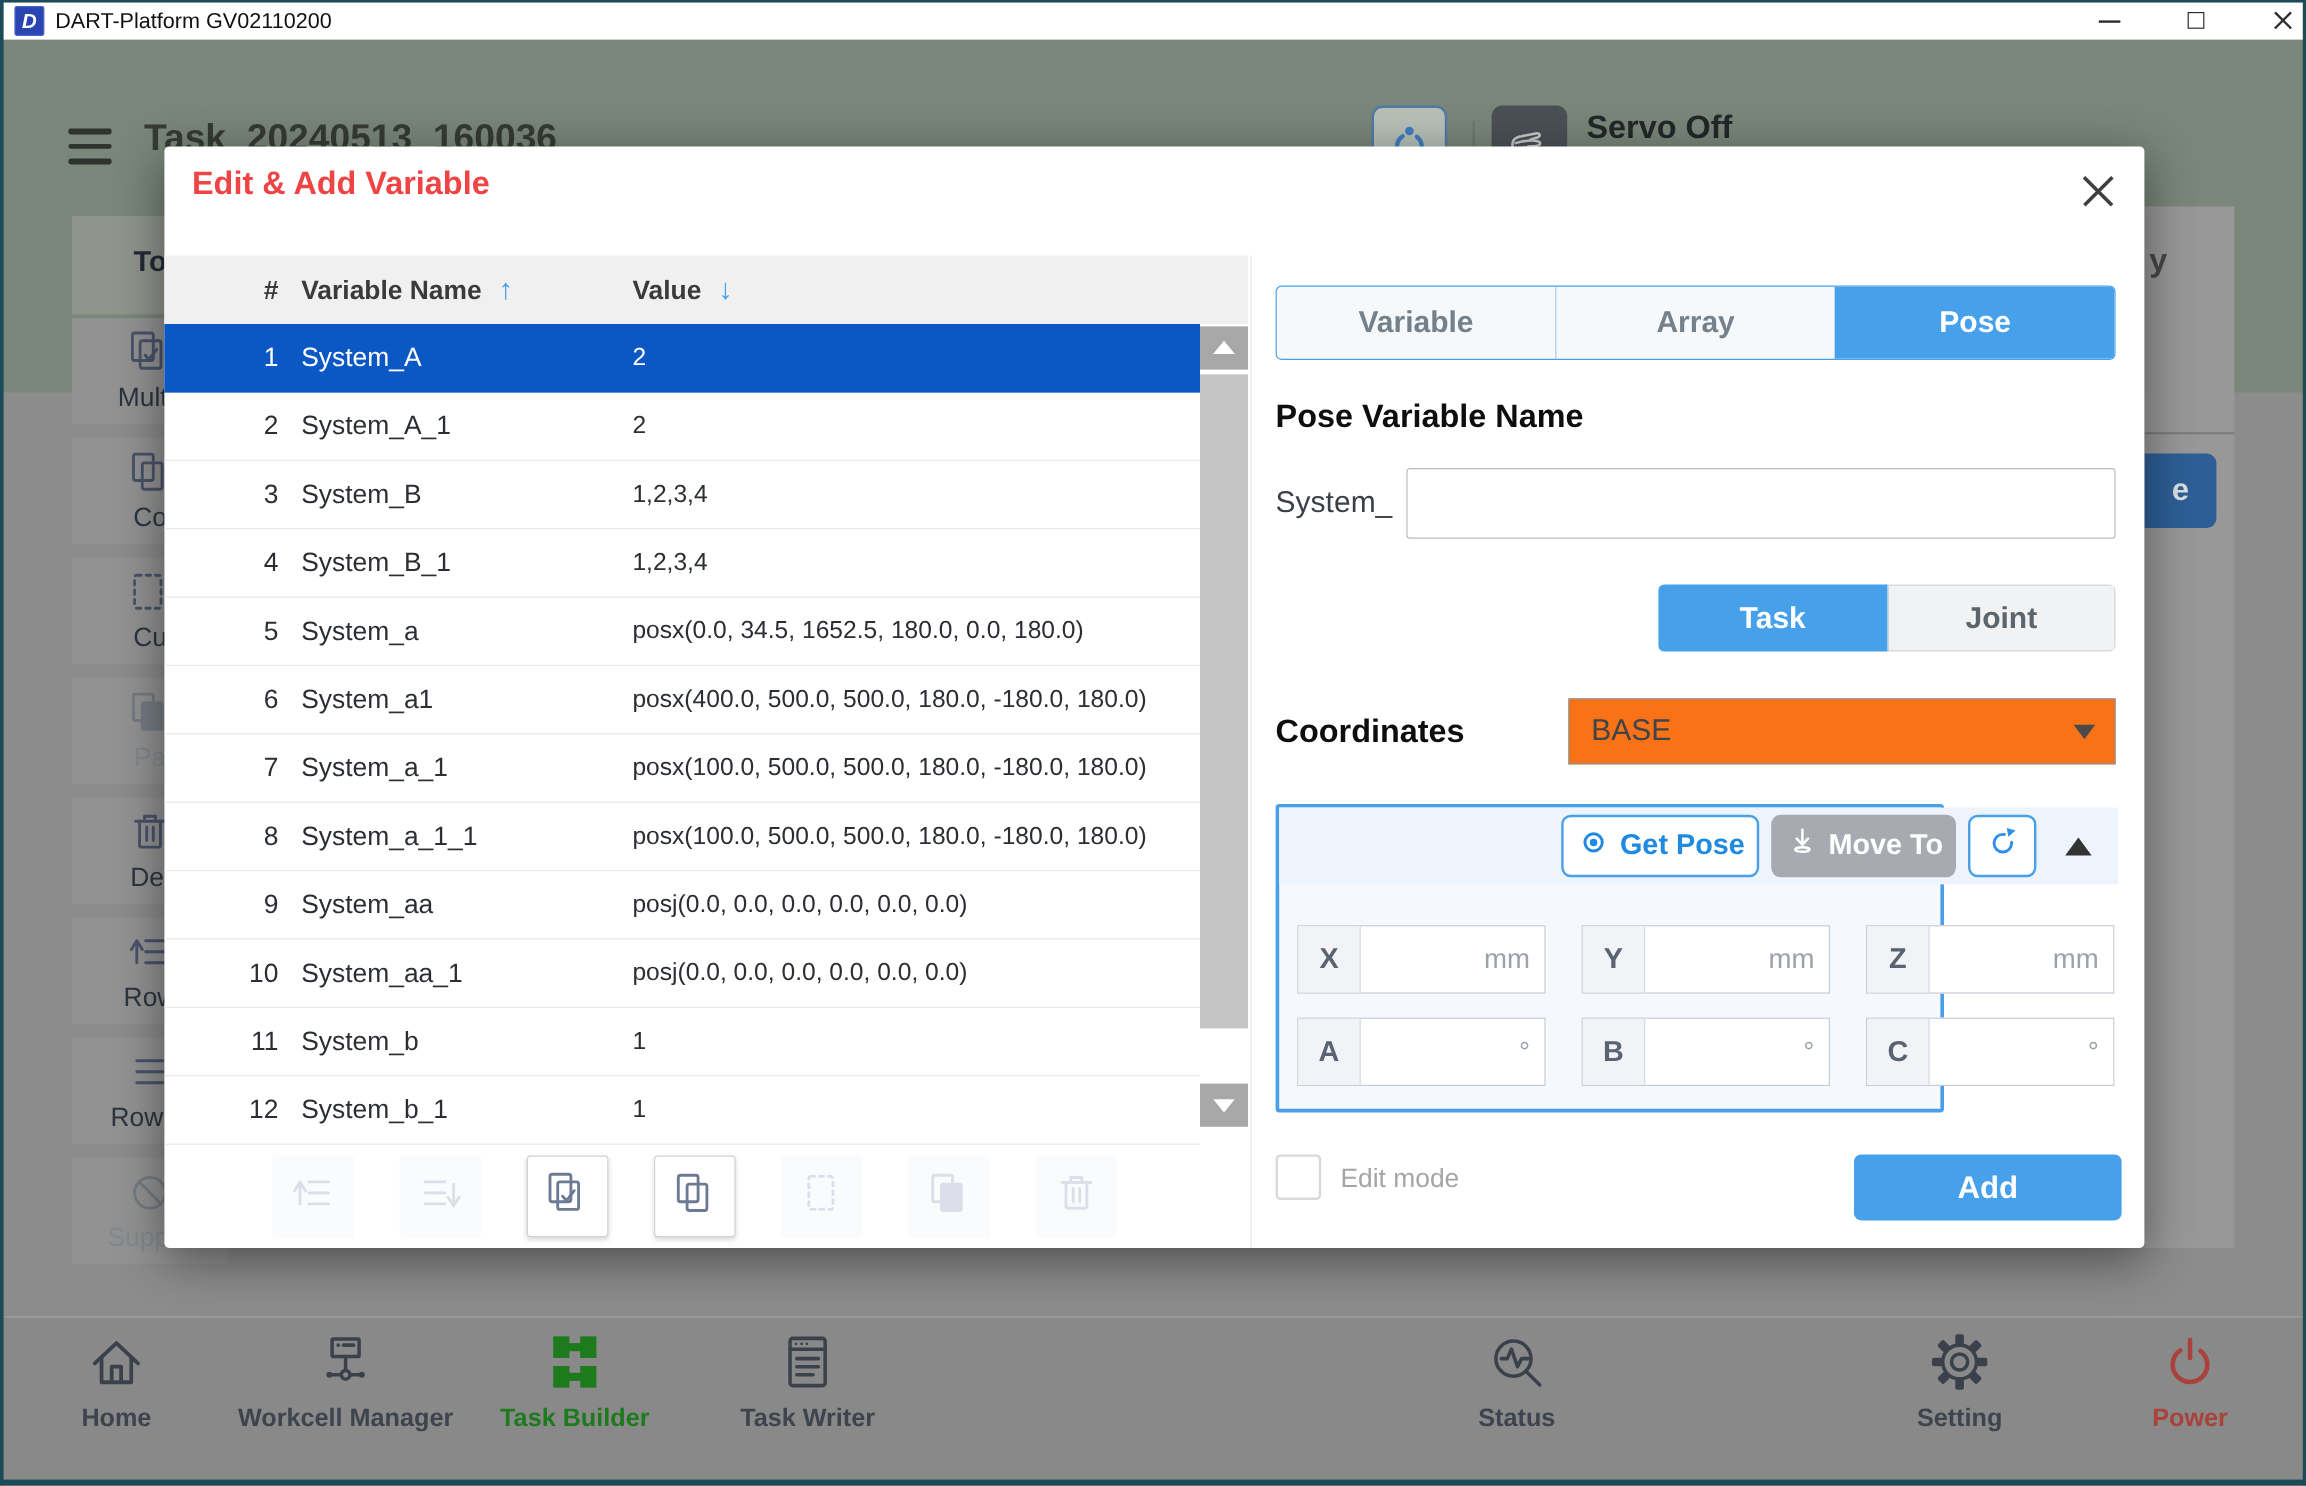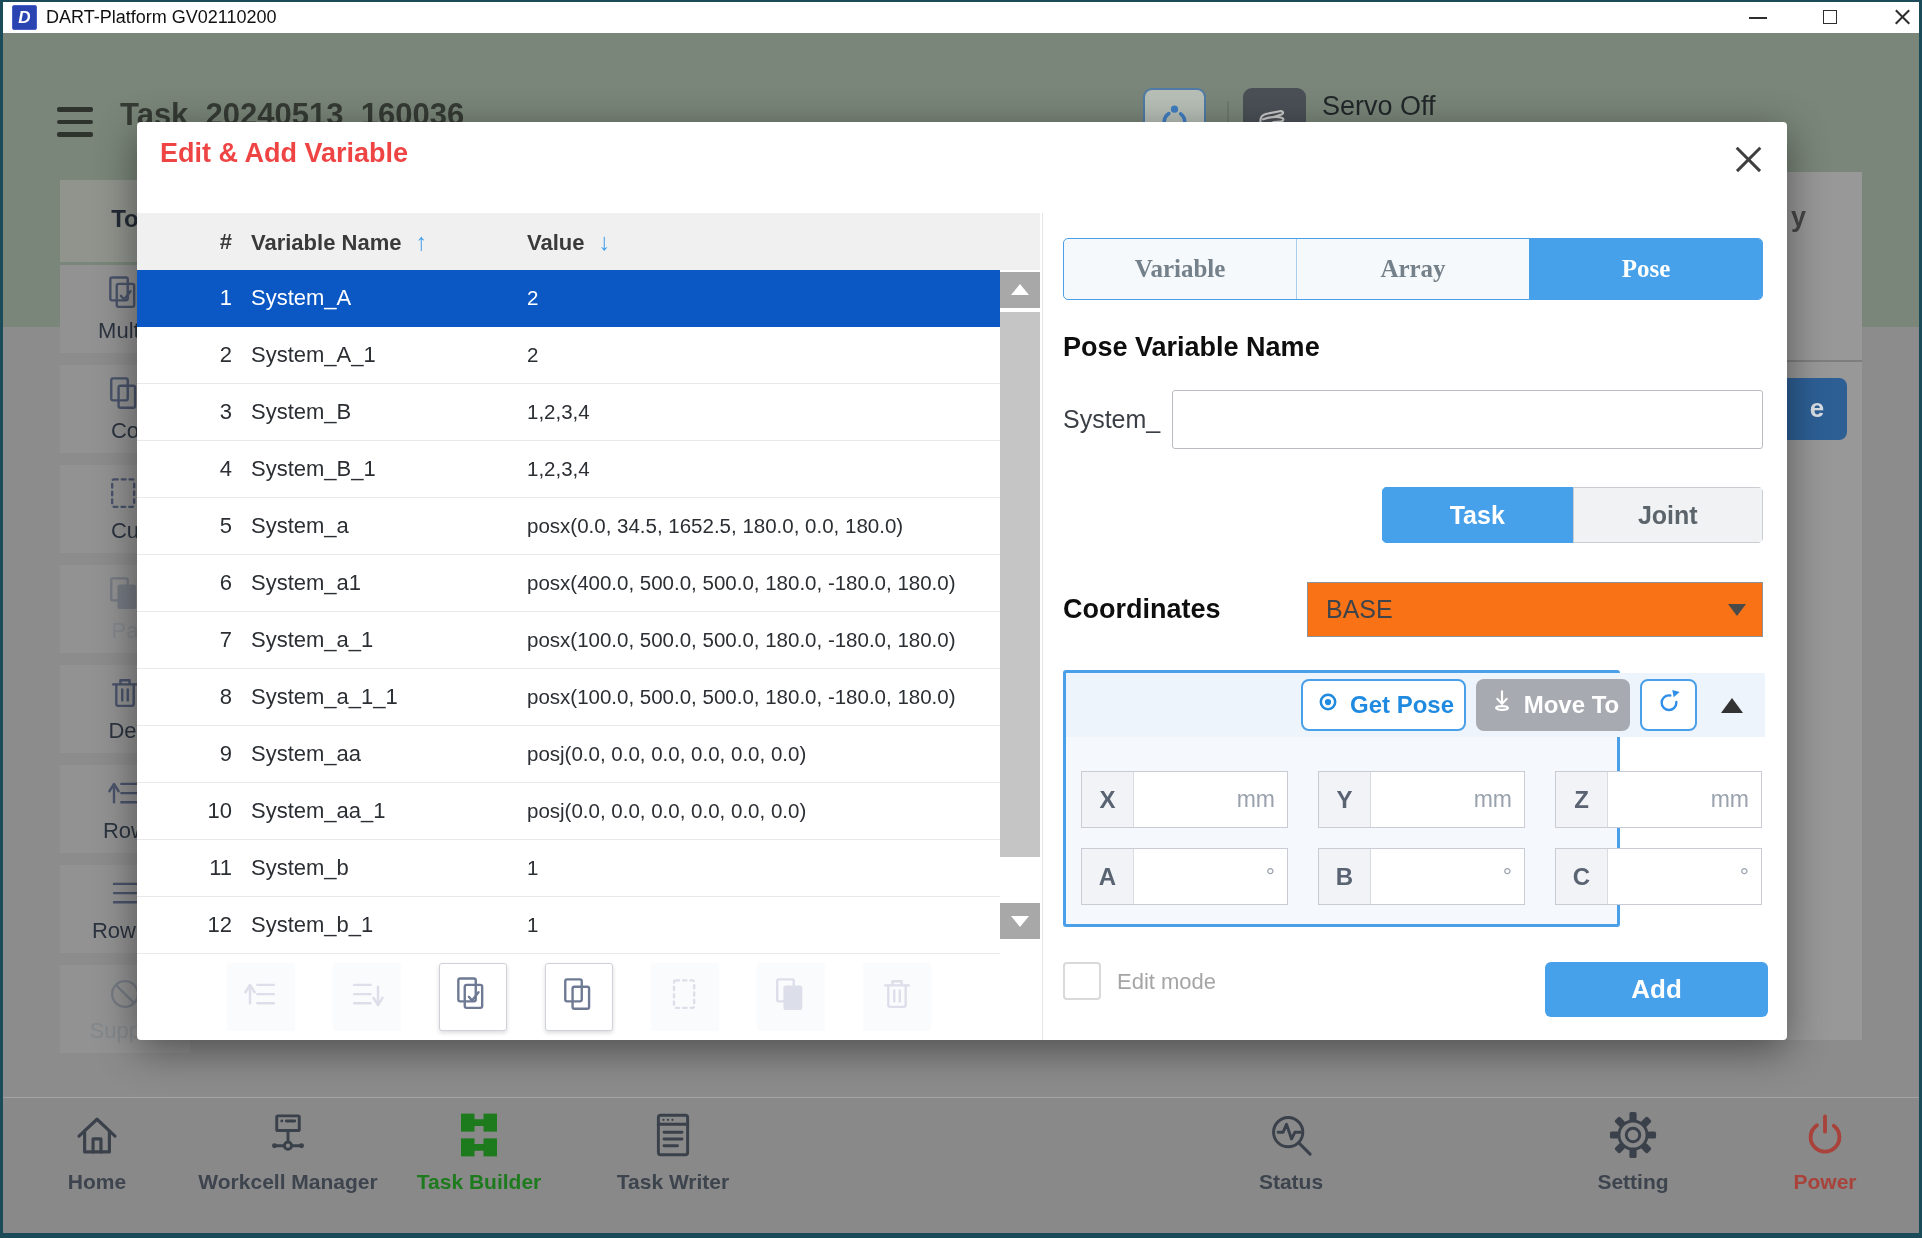--- a/index.html
+++ b/index.html
@@ -30,21 +30,21 @@
   .header-band { position:absolute; left:0; top:33px; width:100%; height:294px; background:#7a8679; }
   .hamburger { position:absolute; left:57px; top:74px; width:36px; height:32px; cursor:pointer; }
   .hamburger i { position:absolute; left:0; width:36px; height:4.6px; border-radius:2px; background:#2e332d; }
   .hamburger i:nth-child(1){top:0;} .hamburger i:nth-child(2){top:12.5px;} .hamburger i:nth-child(3){top:25px;}
   .task-title { position:absolute; left:120px; top:64px; font-size:31px; font-weight:bold; color:#353b34; }
   .hdr-btn { position:absolute; top:55px; width:63px; height:63px; border-radius:9px; }
   .hdr-btn.robot { left:1143px; background:#b7bfb7; border:2px solid #4f7ba6; color:#3f7ec2; }
   .hdr-btn.hand { left:1243px; background:#4a5056; color:#c9c9c9; }
   .hdr-btn svg { position:absolute; left:8px; top:8px; width:43px; height:43px; }
   .hdr-sep { position:absolute; left:1227px; top:68px; width:2px; height:42px; background:#6e7a6e; }
-  .servo-status { position:absolute; left:1322px; top:58px; font-size:27px; font-weight:normal; color:#22272a; }
+  .servo-status { position:absolute; left:1322px; top:58px; font-size:27px; font-weight:bold; color:#22272a; }
   .servo-time { position:absolute; left:1322px; top:94px; font-size:23px; color:#3a433e; }
 
   
   .sidebar-frag { position:absolute; left:60px; top:180px; width:130px; z-index:5; }
   .sb-head { width:130px; height:82px; background:#90948d; font-size:24px; font-weight:bold; color:#242b36; text-align:center; line-height:78px; margin-bottom:3px; }
   .sb-tile { position:relative; width:130px; height:88px; background:#929292; margin-bottom:12px; cursor:pointer; }
   .sb-tile svg { position:absolute; left:43px; top:7px; width:44px; height:44px; }
   .sb-tile .lbl { position:absolute; left:0; top:53px; width:100%; text-align:center; font-size:22px; color:#2c3440; white-space:nowrap; }
   .sb-tile.dis svg { color:#767b83; } .sb-tile.dis .lbl { color:#83888c; }
   .sb-tile svg { color:#49536a; }
@@ -99,21 +99,21 @@
 
   
   .dlg-toolbar { position:absolute; left:90px; top:841px; display:flex; gap:38px; }
   .tb-btn { width:68px; height:68px; border-radius:3px; background:#fafbfc; display:flex; align-items:center; justify-content:center; color:#dcdfe9; cursor:default; }
   .tb-btn svg { width:44px; height:44px; }
   .tb-btn.en { background:#fff; border:1px solid #cfd3d9; box-shadow:0 2px 4px rgba(0,0,0,.14); color:#6e7a94; cursor:pointer; }
 
   
   .right-sec { position:absolute; left:926px; top:0; width:705px; height:918px; }
   .tabs { position:absolute; left:0; top:116px; width:700px; height:62px; display:flex; border:1px solid var(--panelborder); border-radius:5px; overflow:hidden; background:#f6f9fb; }
-  .tab { flex:1; text-align:center; line-height:60px; font-size:25px; font-weight:bold; color:#74808a; cursor:pointer; border-left:1px solid #aacdee;font-family:Liberation Serif, serif; }
+  .tab { flex:1; text-align:center; line-height:60px; font-size:25px; font-weight:bold; color:#74808a; cursor:pointer; border-left:1px solid #aacdee; }
   .tab:first-child { border-left:none; }
   .tab.active { background:var(--accent); color:#fff; border-left-color:var(--accent); }
   .pv-heading { position:absolute; left:0; top:210px; font-size:27px; font-weight:bold; color:#0e0e0e; }
   .name-row-label { position:absolute; left:0; top:268px; height:58px; line-height:58px; font-size:25px; color:#3b3f46; }
   .name-input { position:absolute; left:109px; top:268px; width:591px; height:59px; border:1px solid #b9bdc2; border-radius:3px; background:#fff; font-size:24px; padding:0 14px; color:#222; outline:none; }
   .mode-toggle { position:absolute; left:319px; top:365px; width:381px; height:56px; display:flex; border-radius:5px; overflow:hidden; }
   .mseg { flex:1; text-align:center; line-height:54px; font-size:25px; font-weight:bold; color:#5c646c; background:#f0f2f4; border:1px solid #c9cdd1; cursor:pointer; }
   .mseg.active { background:var(--accent); color:#fff; border-color:var(--accent); }
   .coord-label { position:absolute; left:0; top:460px; height:55px; line-height:55px; font-size:27px; font-weight:bold; color:#0e0e0e; }
   .coord-select { position:absolute; left:244px; top:460px; width:456px; height:55px; border:1.5px solid #8e9398; background:#f97316; cursor:pointer; }
@@ -275,21 +275,21 @@
               <rect x="11" y="6.5" width="26" height="35" rx="2"></rect>
               <path d="M11 14.5 H37"></path>
               <circle cx="15.5" cy="10.5" r="1" fill="currentColor" stroke="none"></circle>
               <circle cx="19.5" cy="10.5" r="1" fill="currentColor" stroke="none"></circle>
               <circle cx="23.5" cy="10.5" r="1" fill="currentColor" stroke="none"></circle>
               <path d="M16 21.5 H32 M16 27.5 H32 M16 33.5 H28"></path>
             </svg></span>
         </div>
         <div class="nlabel">Task Writer</div>
       </div>
-      <div class="nav-item" style="left: 1171px;">
+      <div class="nav-item" style="left: 1144px;">
         <div class="nicon">
           <span><svg viewBox="0 0 48 48" fill="none" stroke="currentColor" stroke-width="2.6" stroke-linecap="round" stroke-linejoin="round" xmlns="http://www.w3.org/2000/svg">
               <circle cx="21.5" cy="21.5" r="13"></circle>
               <path d="M12.5 21.5 h4.5 l3 -7 l4.5 13 l3 -6 h5"></path>
               <path d="M31 31 L41 41"></path>
             </svg></span>
         </div>
         <div class="nlabel">Status</div>
       </div>
       <div class="nav-item" style="left: 1513px;">

